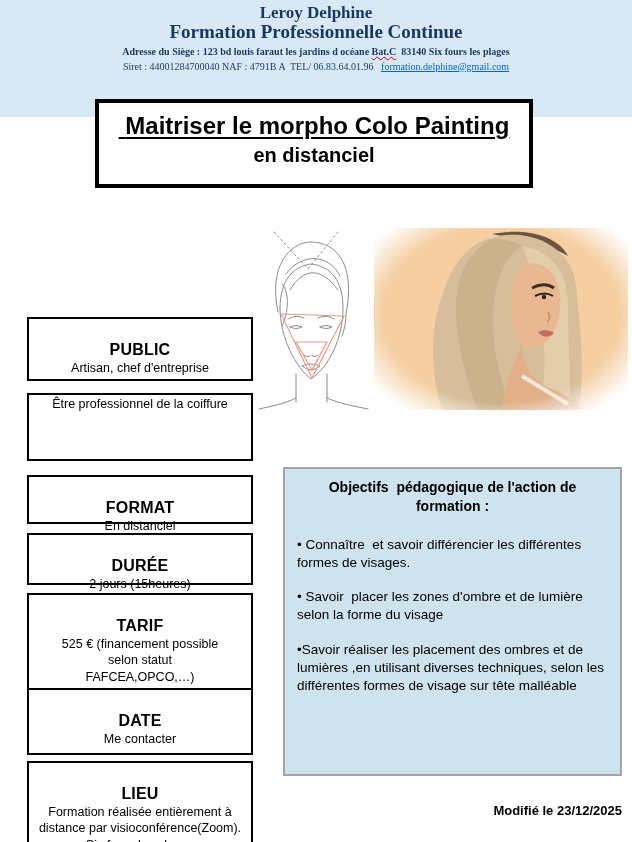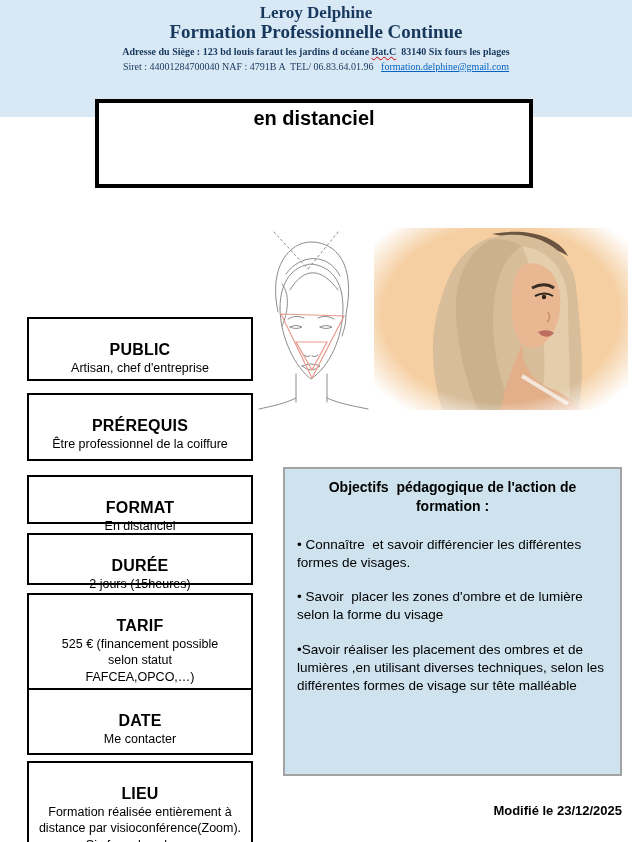--- a/index.html
+++ b/index.html
@@ -73,20 +73,21 @@
 <div class="page">
 
   <div class="header">
     <div class="name">Leroy Delphine</div>
     <div class="subtitle">Formation Professionnelle Continue</div>
     <div class="address prewrap"><span>Adresse du Siège : 123 bd louis faraut les jardins d océane </span><span class="bat">Bat.C</span><span>  83140 Six fours les plages</span></div>
     <div class="siret prewrap"><span>Siret : 44001284700040 NAF : 4791B A  TEL/ 06.83.64.01.96   </span><a class="email-link">formation.delphine@gmail.com</a></div>
   </div>
 
   <div class="title-box">
+    <div class="line1 prewrap"> Maitriser le morpho Colo Painting</div>
     <div class="line2">en distanciel</div>
   </div>
 
   <div class="diagram">
     <svg width="115" height="185" viewBox="0 0 115 185" xmlns="http://www.w3.org/2000/svg">
       <g stroke="#8c8c8c" stroke-width="1" fill="none" stroke-linecap="round">
         <path d="M18 6 L52 43" stroke-dasharray="2 3"></path>
         <path d="M82 6 L52 43" stroke-dasharray="2 3"></path>
 
         <path d="M22 86 C12 40 34 16 55 16 C80 16 100 38 90 88 C90 98 88 104 86 110"></path>
@@ -149,21 +150,20 @@
       <path d="M150 150 L196 178" stroke="#f3e6da" stroke-width="4" fill="none"></path>
       <rect x="0" y="0" width="258" height="192" fill="url(#fade)"></rect>
     </svg>
   </div>
 
   <div class="info-box box-public">
     <div class="hd">PUBLIC</div>
     <div class="bd">Artisan, chef d'entreprise</div>
   </div>
   <div class="info-box box-prerequis">
-    <div class="hd">PRÉREQUIS</div>
     <div class="bd">Être professionnel de la coiffure</div>
   </div>
   <div class="info-box box-format">
     <div class="hd">FORMAT</div>
     <div class="bd">En distanciel</div>
   </div>
   <div class="info-box box-duree">
     <div class="hd">DURÉE</div>
     <div class="bd">2 jours (15heures)</div>
   </div>

